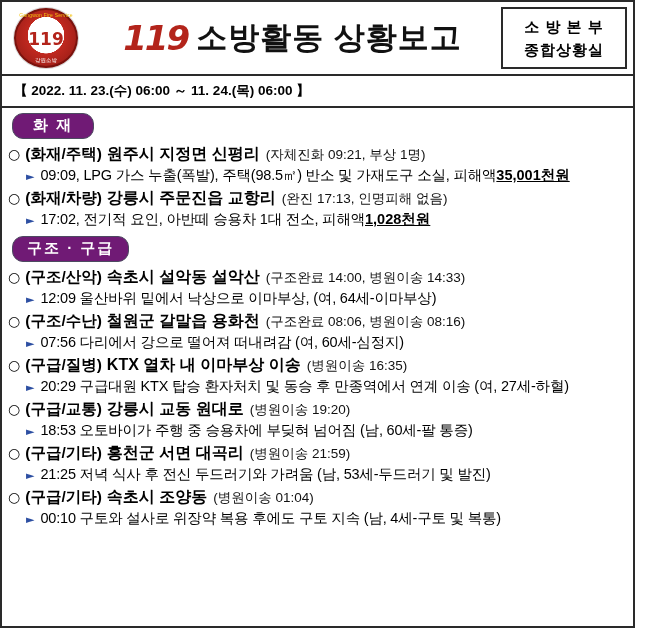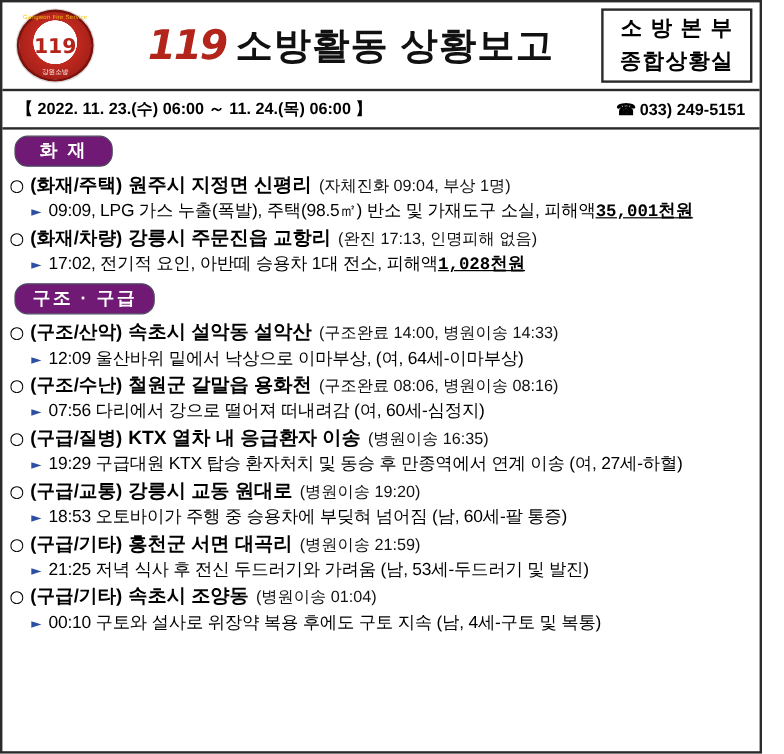--- a/index.html
+++ b/index.html
@@ -100,21 +100,21 @@
   .hq-box {
     width: 122px;
     min-width: 122px;
     height: 58px;
     margin-right: 6px;
     border: 2px solid #2a2a2a;
     display: flex;
     flex-direction: column;
     align-items: center;
     justify-content: center;
-    font-size: 18px;
+    font-size: 15px;
     font-weight: bold;
     line-height: 1.55;
     letter-spacing: 1px;
   }
 
   
   .period-bar {
     height: 30px;
     border-bottom: 2px solid #2a2a2a;
     display: flex;
@@ -182,21 +182,20 @@
   .bullet-tri {
     color: #2d4fa2;
     font-size: 11px;
     margin-right: 6px;
     font-family: "DejaVu Sans", sans-serif;
   }
   .detail-text { letter-spacing: -0.2px; }
   .underline-amount {
     text-decoration: underline;
     font-weight: bold;
-    font-family: Liberation Mono, monospace;
   }
 </style>
 </head>
 <body>
 
 <div class="page">
 
   <div class="header">
     <div class="emblem">
       <div class="emblem-circle">
@@ -210,36 +209,33 @@
       <span class="main-title">소방활동 상황보고</span>
     </div>
     <div class="hq-box">
       <span>소 방 본 부</span>
       <span>종합상황실</span>
     </div>
   </div>
 
   <div class="period-bar">
     <span class="period-text">【 2022. 11. 23.(수) 06:00 ～ 11. 24.(목) 06:00 】</span>
-    <span class="phone">
-      <span class="tel-icon">☎</span><span>033) 249-5151</span>
-    </span>
   </div>
 
   <div class="content">
 
     <div class="section">
       <div class="section-label">화  재</div>
 
       <div>
         <div class="entry-head">
           <span class="bullet-o">○</span>
           <span class="cat">(화재/주택)</span>
           <span class="place">원주시 지정면 신평리</span>
-          <span class="status">(자체진화 09:04, 부상 1명)</span>
+          <span class="status">(자체진화 09:21, 부상 1명)</span>
         </div>
         <div class="entry-detail">
           <span class="bullet-tri">►</span>
           <span class="detail-text">09:09, LPG 가스 누출(폭발), 주택(98.5㎡) 반소 및 가재도구 소실, 피해액 </span>
           <span class="underline-amount">35,001천원</span>
         </div>
       </div>
 
       <div>
         <div class="entry-head">
@@ -282,26 +278,26 @@
         <div class="entry-detail">
           <span class="bullet-tri">►</span>
           <span class="detail-text">07:56  다리에서 강으로 떨어져 떠내려감 (여, 60세-심정지)</span>
         </div>
       </div>
 
       <div>
         <div class="entry-head">
           <span class="bullet-o">○</span>
           <span class="cat">(구급/질병)</span>
-          <span class="place">KTX 열차 내 응급환자 이송</span>
+          <span class="place">KTX 열차 내 이마부상 이송</span>
           <span class="status">(병원이송 16:35)</span>
         </div>
         <div class="entry-detail">
           <span class="bullet-tri">►</span>
-          <span class="detail-text">19:29  구급대원 KTX 탑승 환자처치 및 동승 후 만종역에서 연계 이송 (여, 27세-하혈)</span>
+          <span class="detail-text">20:29  구급대원 KTX 탑승 환자처치 및 동승 후 만종역에서 연계 이송 (여, 27세-하혈)</span>
         </div>
       </div>
 
       <div>
         <div class="entry-head">
           <span class="bullet-o">○</span>
           <span class="cat">(구급/교통)</span>
           <span class="place">강릉시  교동 원대로</span>
           <span class="status">(병원이송 19:20)</span>
         </div>

